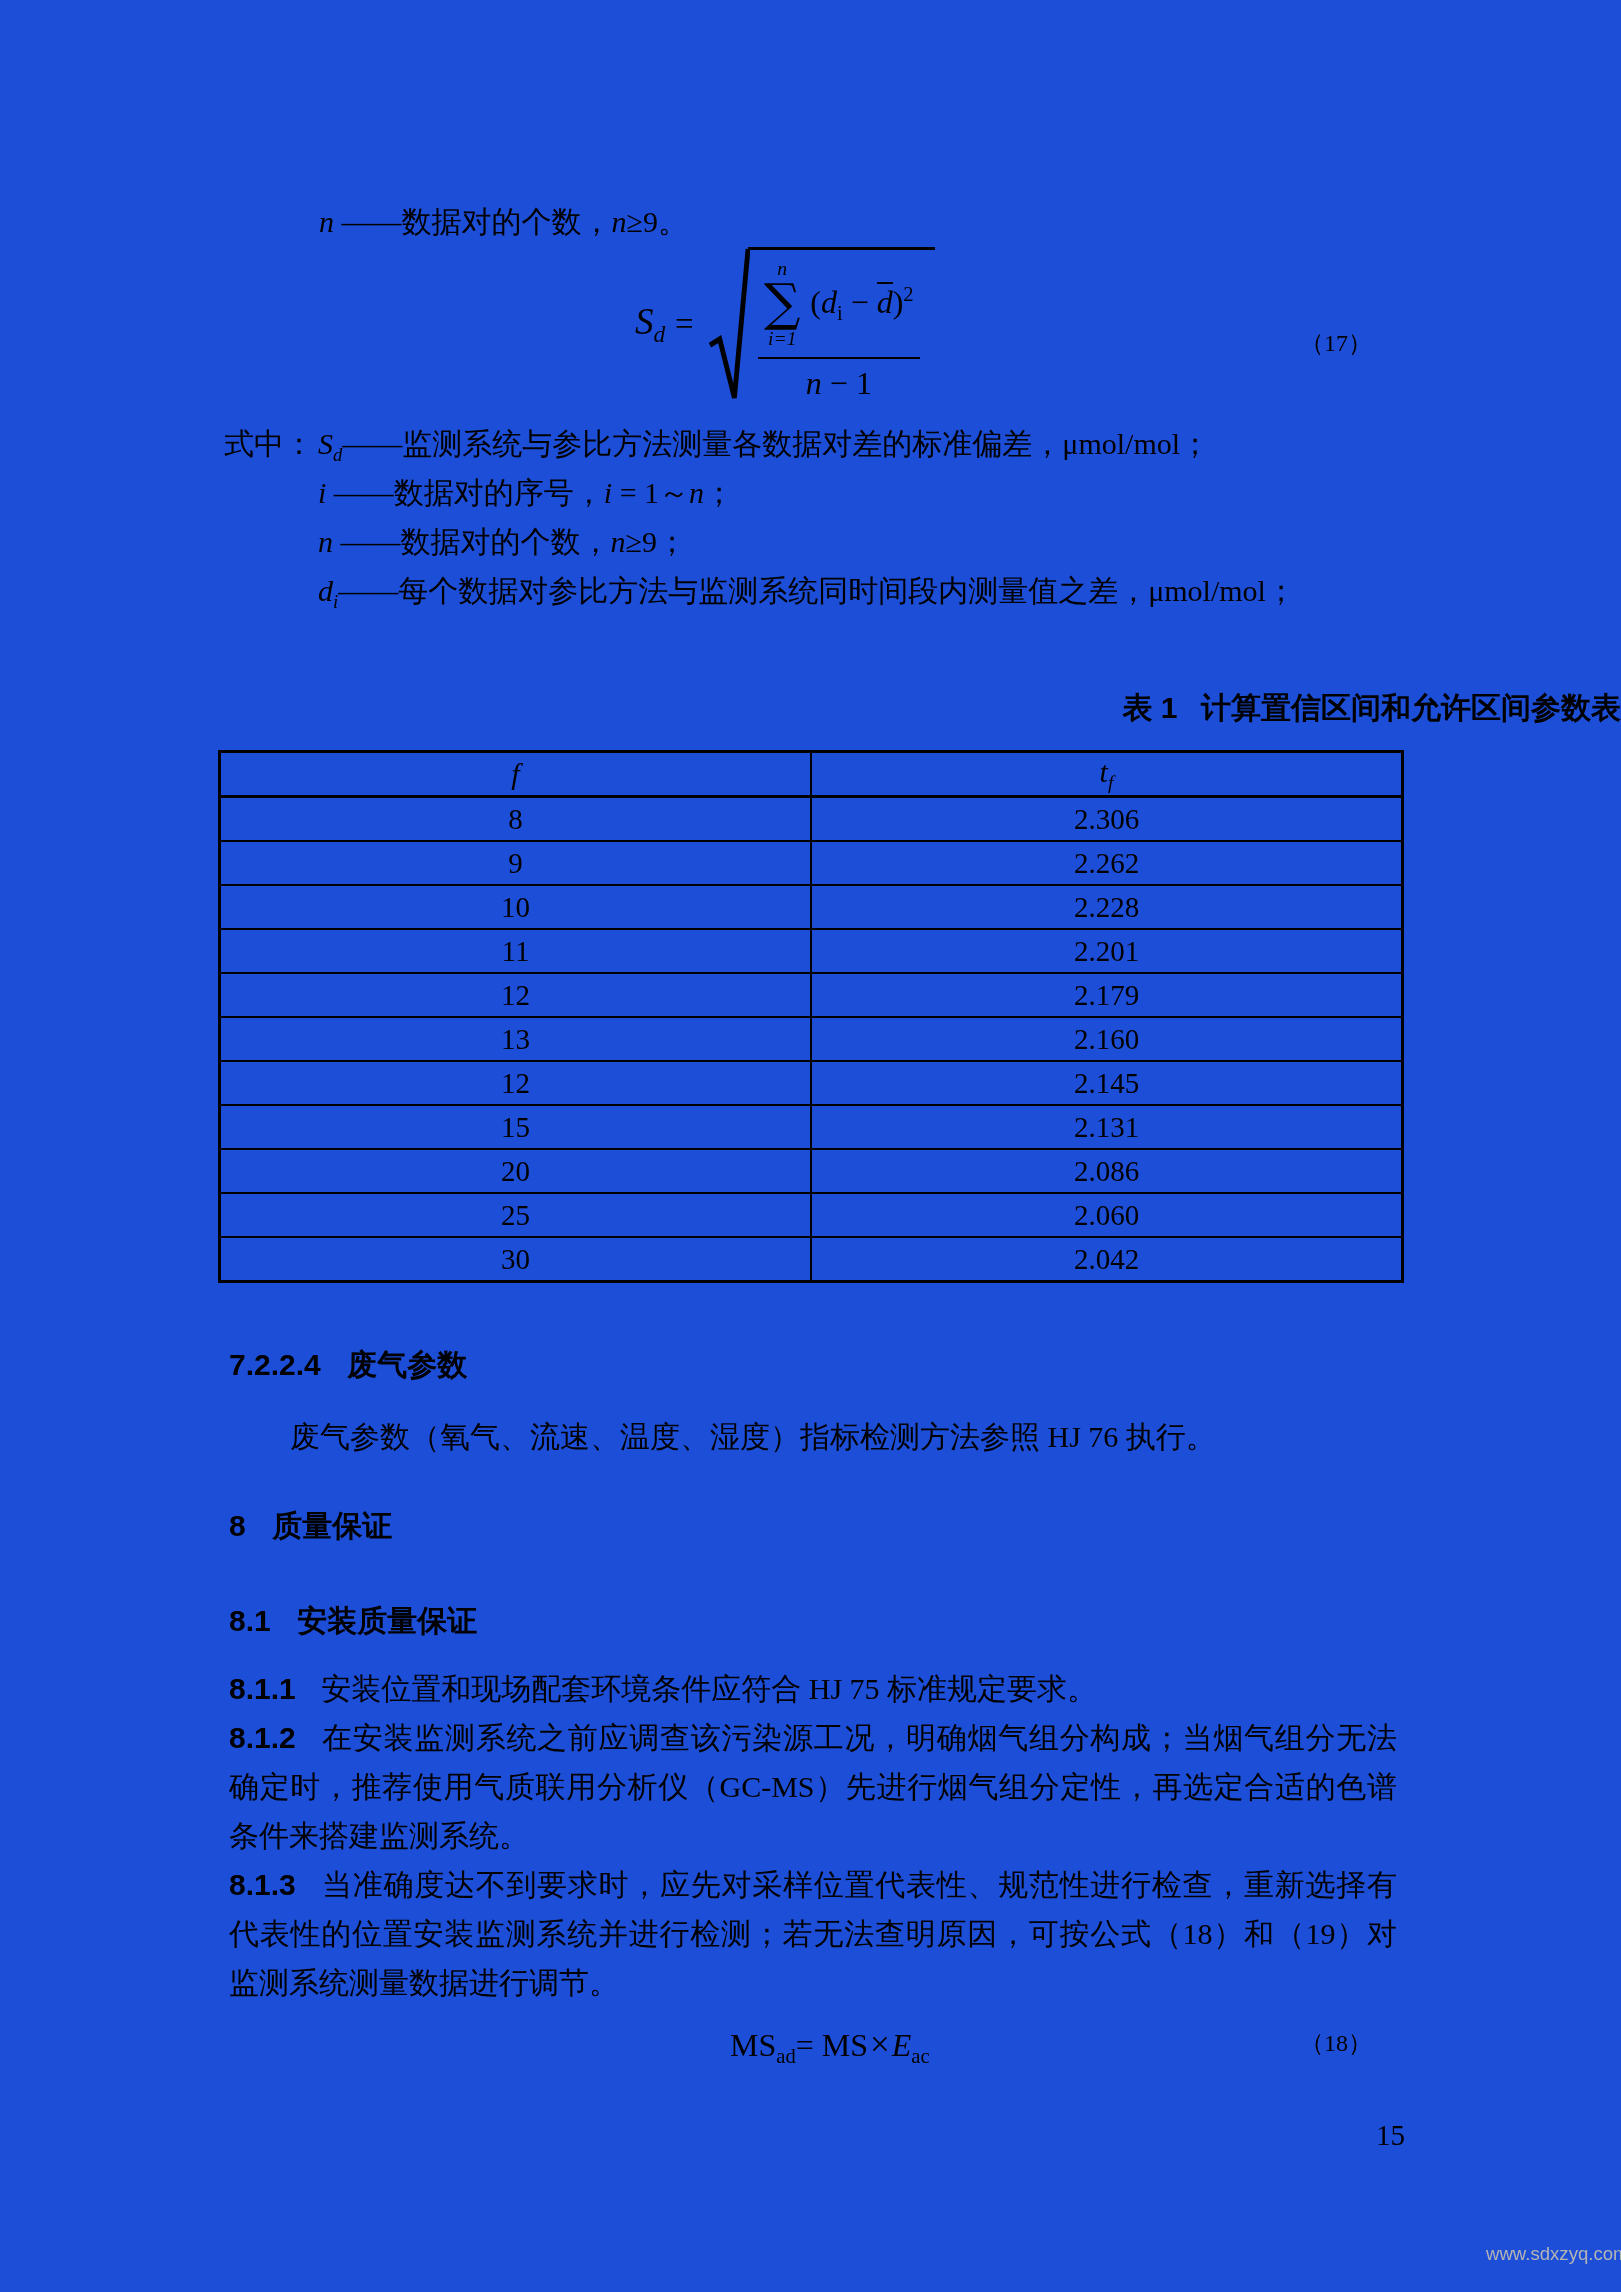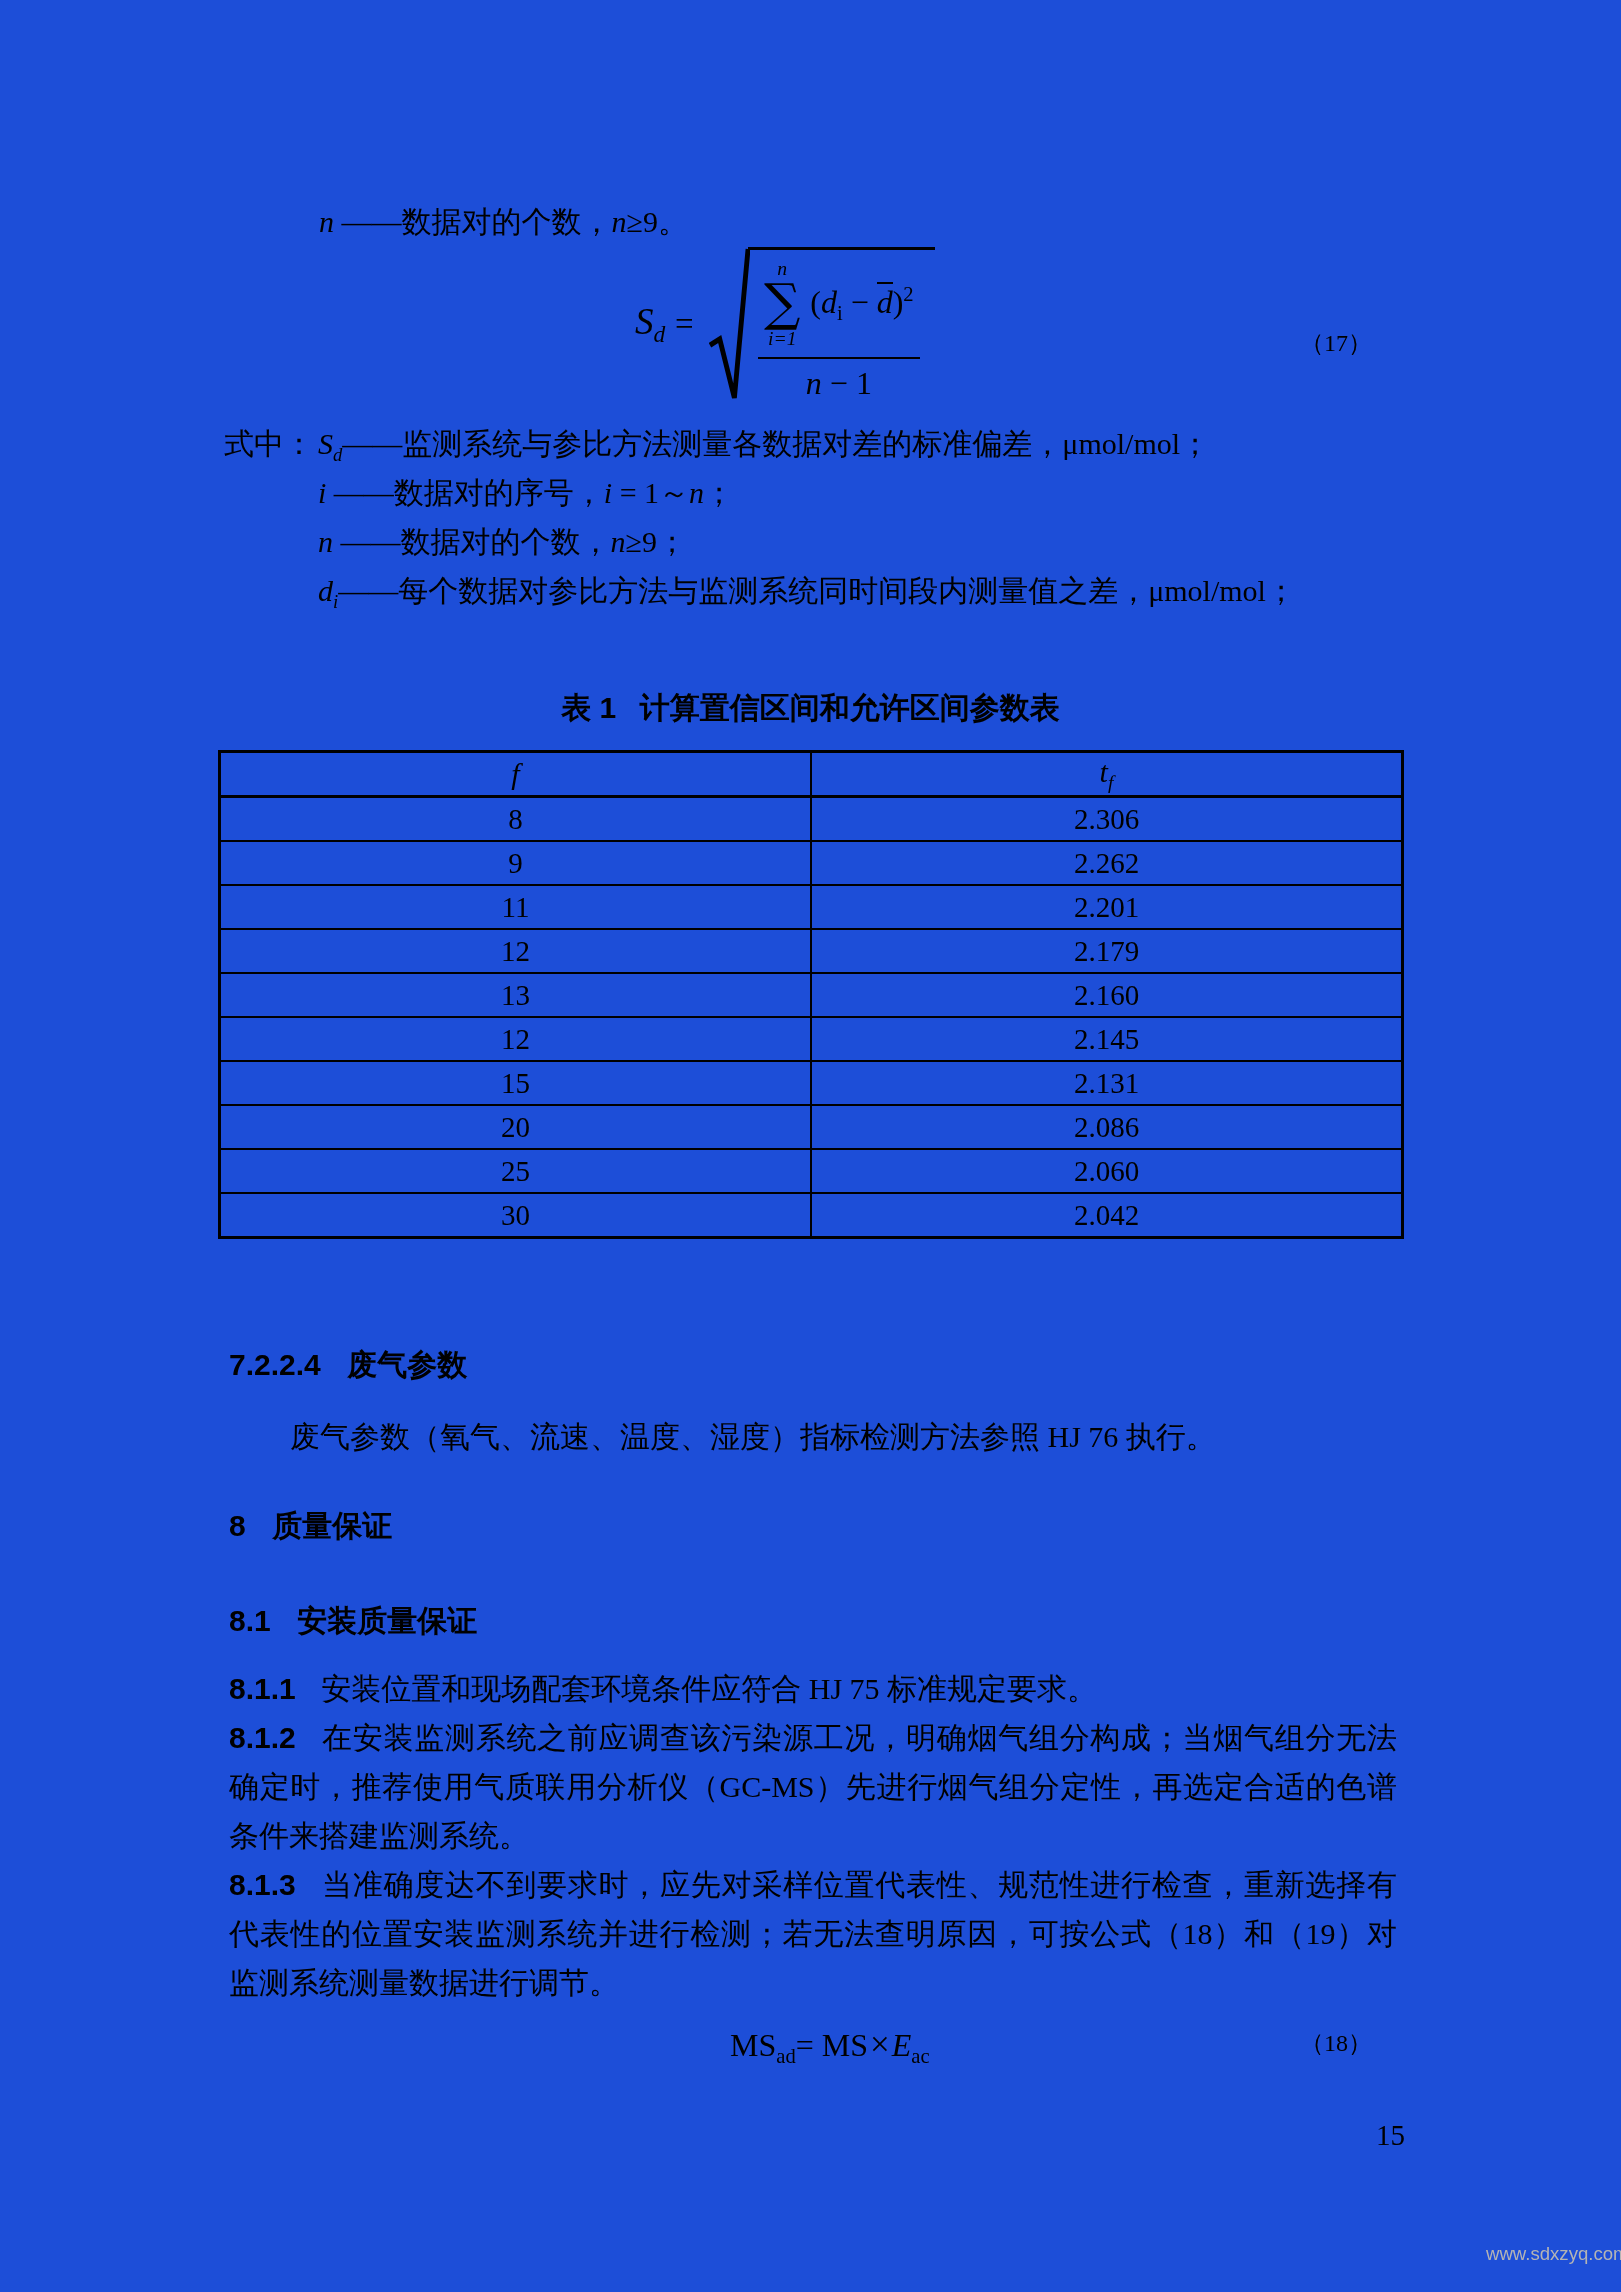--- a/index.html
+++ b/index.html
@@ -53,21 +53,21 @@
 
   
   .where-list{position:absolute; left:224px; top:420px;}
   .where-row{height:49px; display:flex; align-items:center; font-size:30px; white-space:nowrap;}
   .where-lead{display:inline-block; width:94px; flex:0 0 94px;}
   .where-row sub{font-style:italic;}
 
   
   .tbl-caption{
     position:absolute; left:0; top:688px; width:1621px;
-    text-align:center; font-family:"Liberation Sans","DejaVu Sans",sans-serif;
+    text-align:right; font-family:"Liberation Sans","DejaVu Sans",sans-serif;
     font-weight:700; font-size:30px;
   }
   .tbl-caption .cap-no{margin-right:23.5px;}
   .t1{
     position:absolute; left:218px; top:750px; width:1186px;
     border-collapse:collapse; table-layout:fixed;
     font-size:29px;
   }
   .t1 th,.t1 td{
     width:50%; text-align:center; vertical-align:middle;
@@ -193,20 +193,24 @@
     <tbody>
         <tr>
           <td>8</td>
           <td>2.306</td>
         </tr>
         <tr>
           <td>9</td>
           <td>2.262</td>
         </tr>
         <tr>
+          <td>10</td>
+          <td>2.228</td>
+        </tr>
+        <tr>
           <td>11</td>
           <td>2.201</td>
         </tr>
         <tr>
           <td>12</td>
           <td>2.179</td>
         </tr>
         <tr>
           <td>13</td>
           <td>2.160</td>

